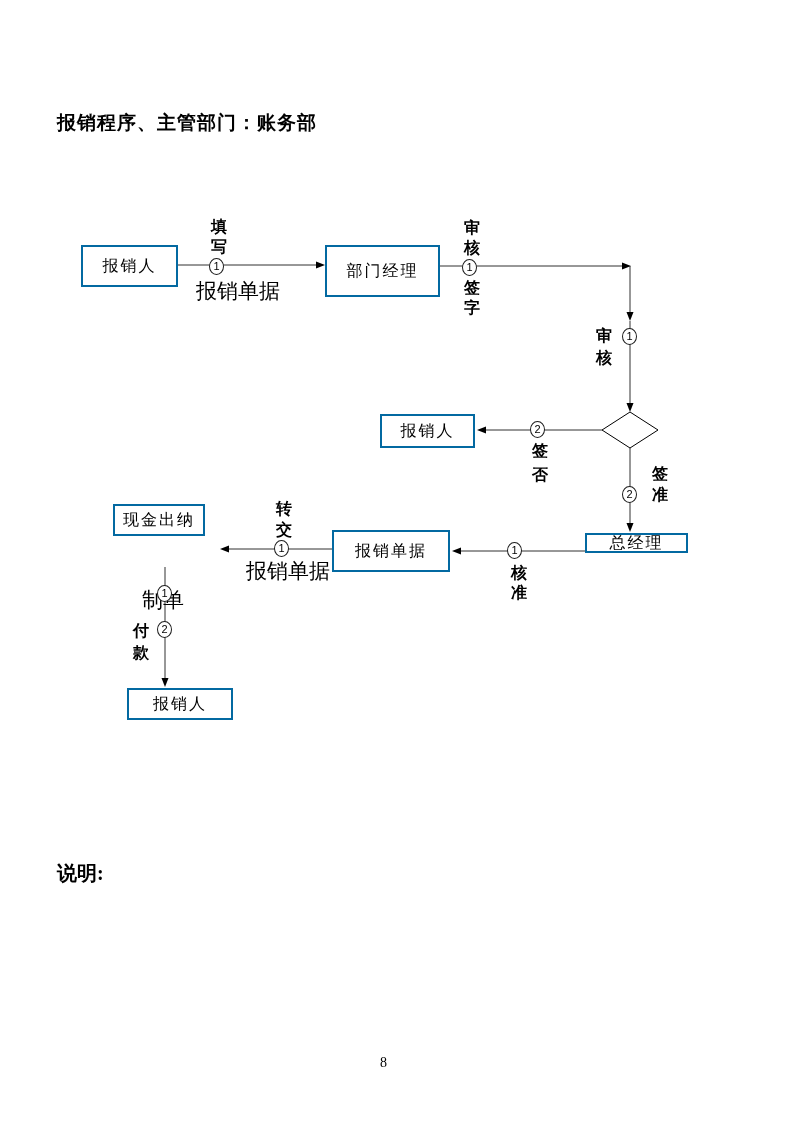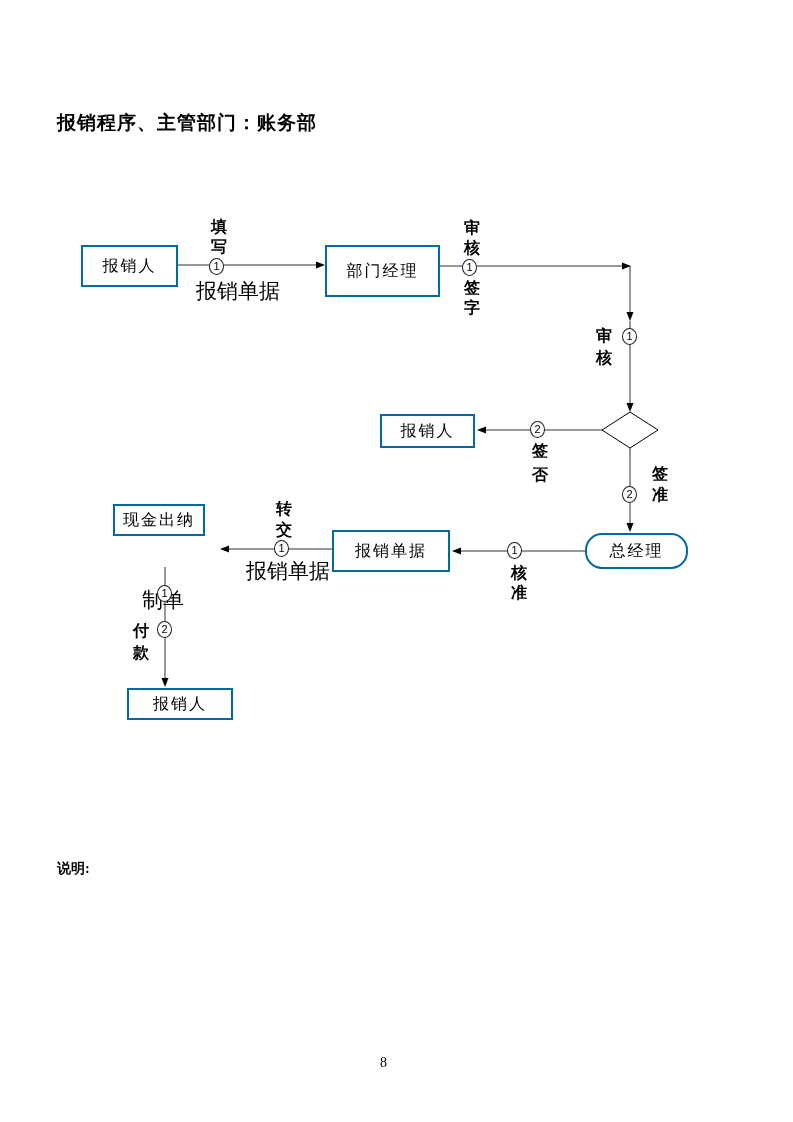--- a/index.html
+++ b/index.html
@@ -24,21 +24,21 @@
     position:absolute; width:15px; height:17px;
     border:1px solid #1c1c1c; border-radius:50%; background:#fff;
     display:flex; align-items:center; justify-content:center;
     font-size:11px; line-height:1; font-family:"Liberation Sans",sans-serif;
   }
   .vlabel {
     position:absolute; width:20px; text-align:right;
     word-break:break-all; font-size:16px; line-height:21px;font-weight:bold;
   }
   .hlabel { position:absolute; font-size:21px; white-space:nowrap; }
-  .notes-heading { position:absolute; left:57px; top:860px; font-size:14px; font-weight:bold; }
+  .notes-heading { position:absolute; left:57px; top:860px; font-size:20px; font-weight:bold; }
   .note-item { position:absolute; left:90px; font-size:19px; font-weight:bold; white-space:nowrap; }
   .note-num { display:inline-block; width:52px; }
   .page-number { position:absolute; left:380px; top:1055px; font-size:14px; }
 </style>
 </head>
 <body>
 
 <div class="page">
 
   <div class="doc-title">报销程序、主管部门：账务部</div>
@@ -66,21 +66,21 @@
         <polygon points="452,551 461,547.5 461,554.5"></polygon>
         <polygon points="220,549 229,545.5 229,552.5"></polygon>
         <polygon points="165,687 161.5,678 168.5,678"></polygon>
       </g>
       <polygon points="630,412 658,430 630,448 602,430" fill="#ffffff" stroke="#000000" stroke-width="1"></polygon>
     </svg>
 
     <div class="node" style="left:81px;top:245px;width:97px;height:42px;">报销人</div>
     <div class="node" style="left:325px;top:245px;width:115px;height:52px;">部门经理</div>
     <div class="node" style="left:380px;top:414px;width:95px;height:34px;">报销人</div>
-    <div class="node" style="left:585px;top:533px;width:103px;height:36px;border-radius:17px;">总经理</div>
+    <div class="node" style="left:585px;top:533px;width:103px;height:20px;">总经理</div>
     <div class="node" style="left:332px;top:530px;width:118px;height:42px;">报销单据</div>
     <div class="node" style="left:113px;top:504px;width:92px;height:32px;">现金出纳</div>
     <div class="node" style="left:127px;top:688px;width:106px;height:32px;">报销人</div>
 
     <div class="vlabel" style="left:207px;top:217px;line-height:20px;">填写</div>
     <div class="vlabel" style="left:460px;top:218px;line-height:20px;">审核</div>
     <div class="vlabel" style="left:460px;top:278px;line-height:20px;">签字</div>
     <div class="vlabel" style="left:592px;top:325px;line-height:22px;">审核</div>
     <div class="vlabel" style="left:528px;top:439px;line-height:24px;">签否</div>
     <div class="vlabel" style="left:648px;top:463px;line-height:21px;">签准</div>

